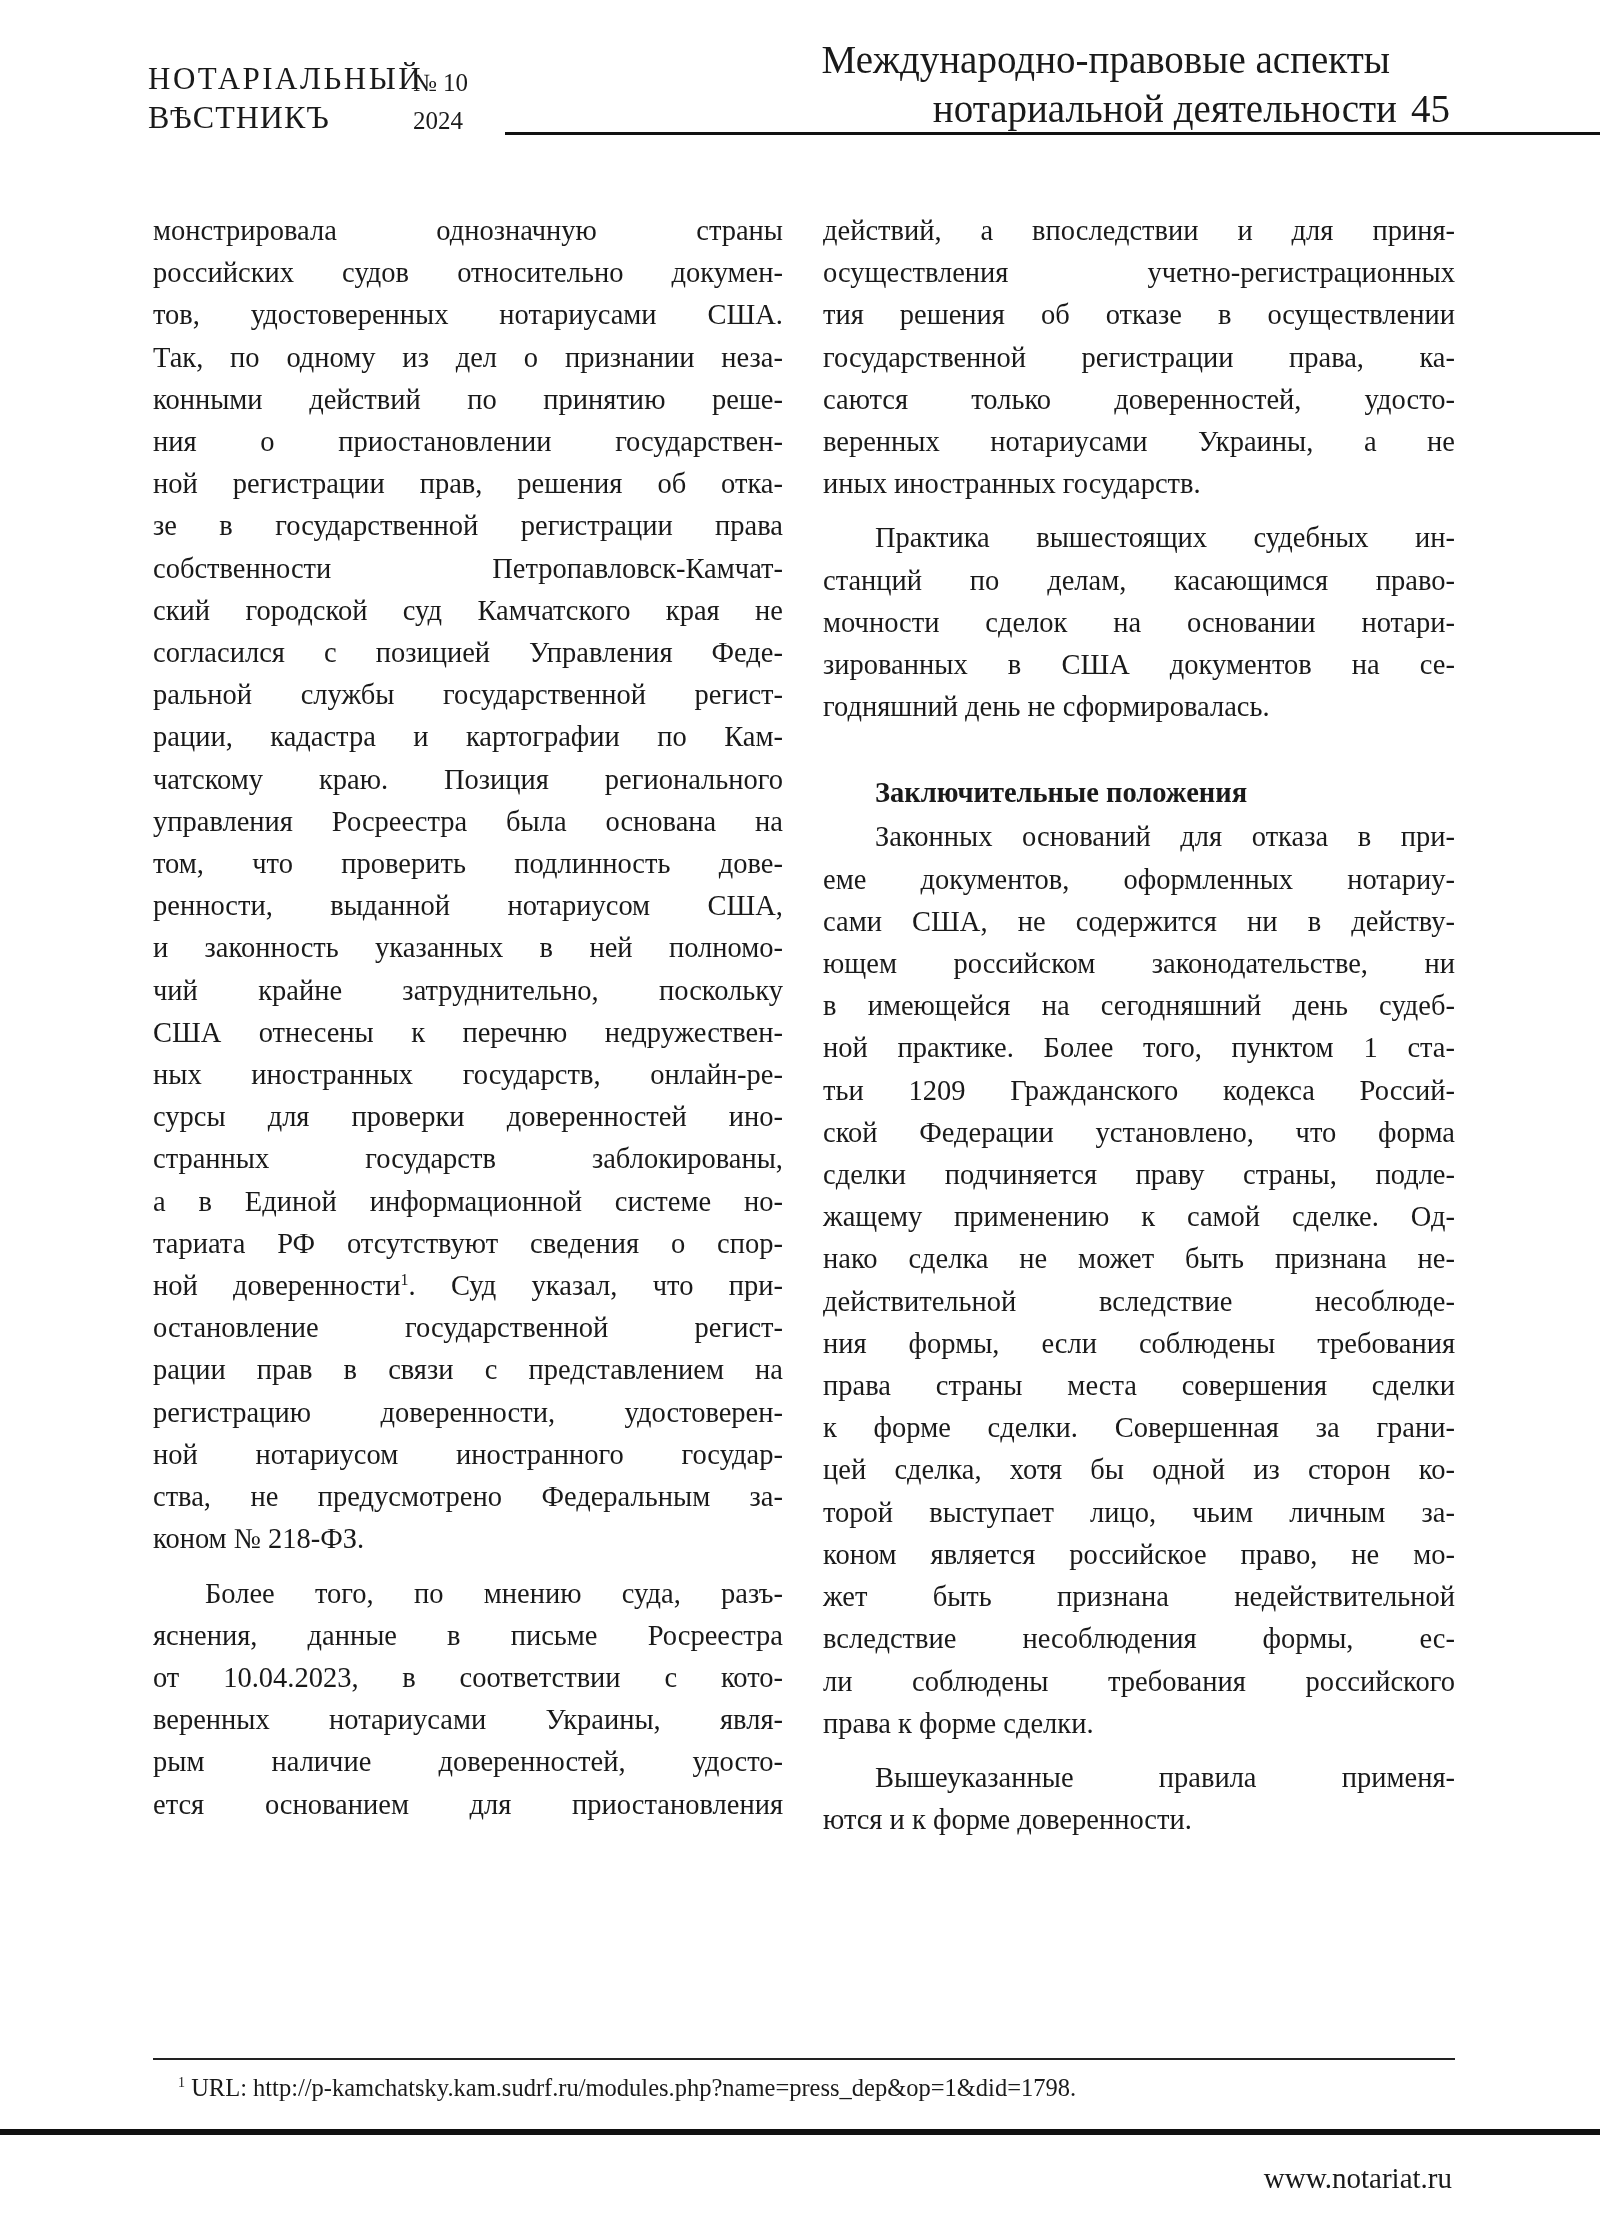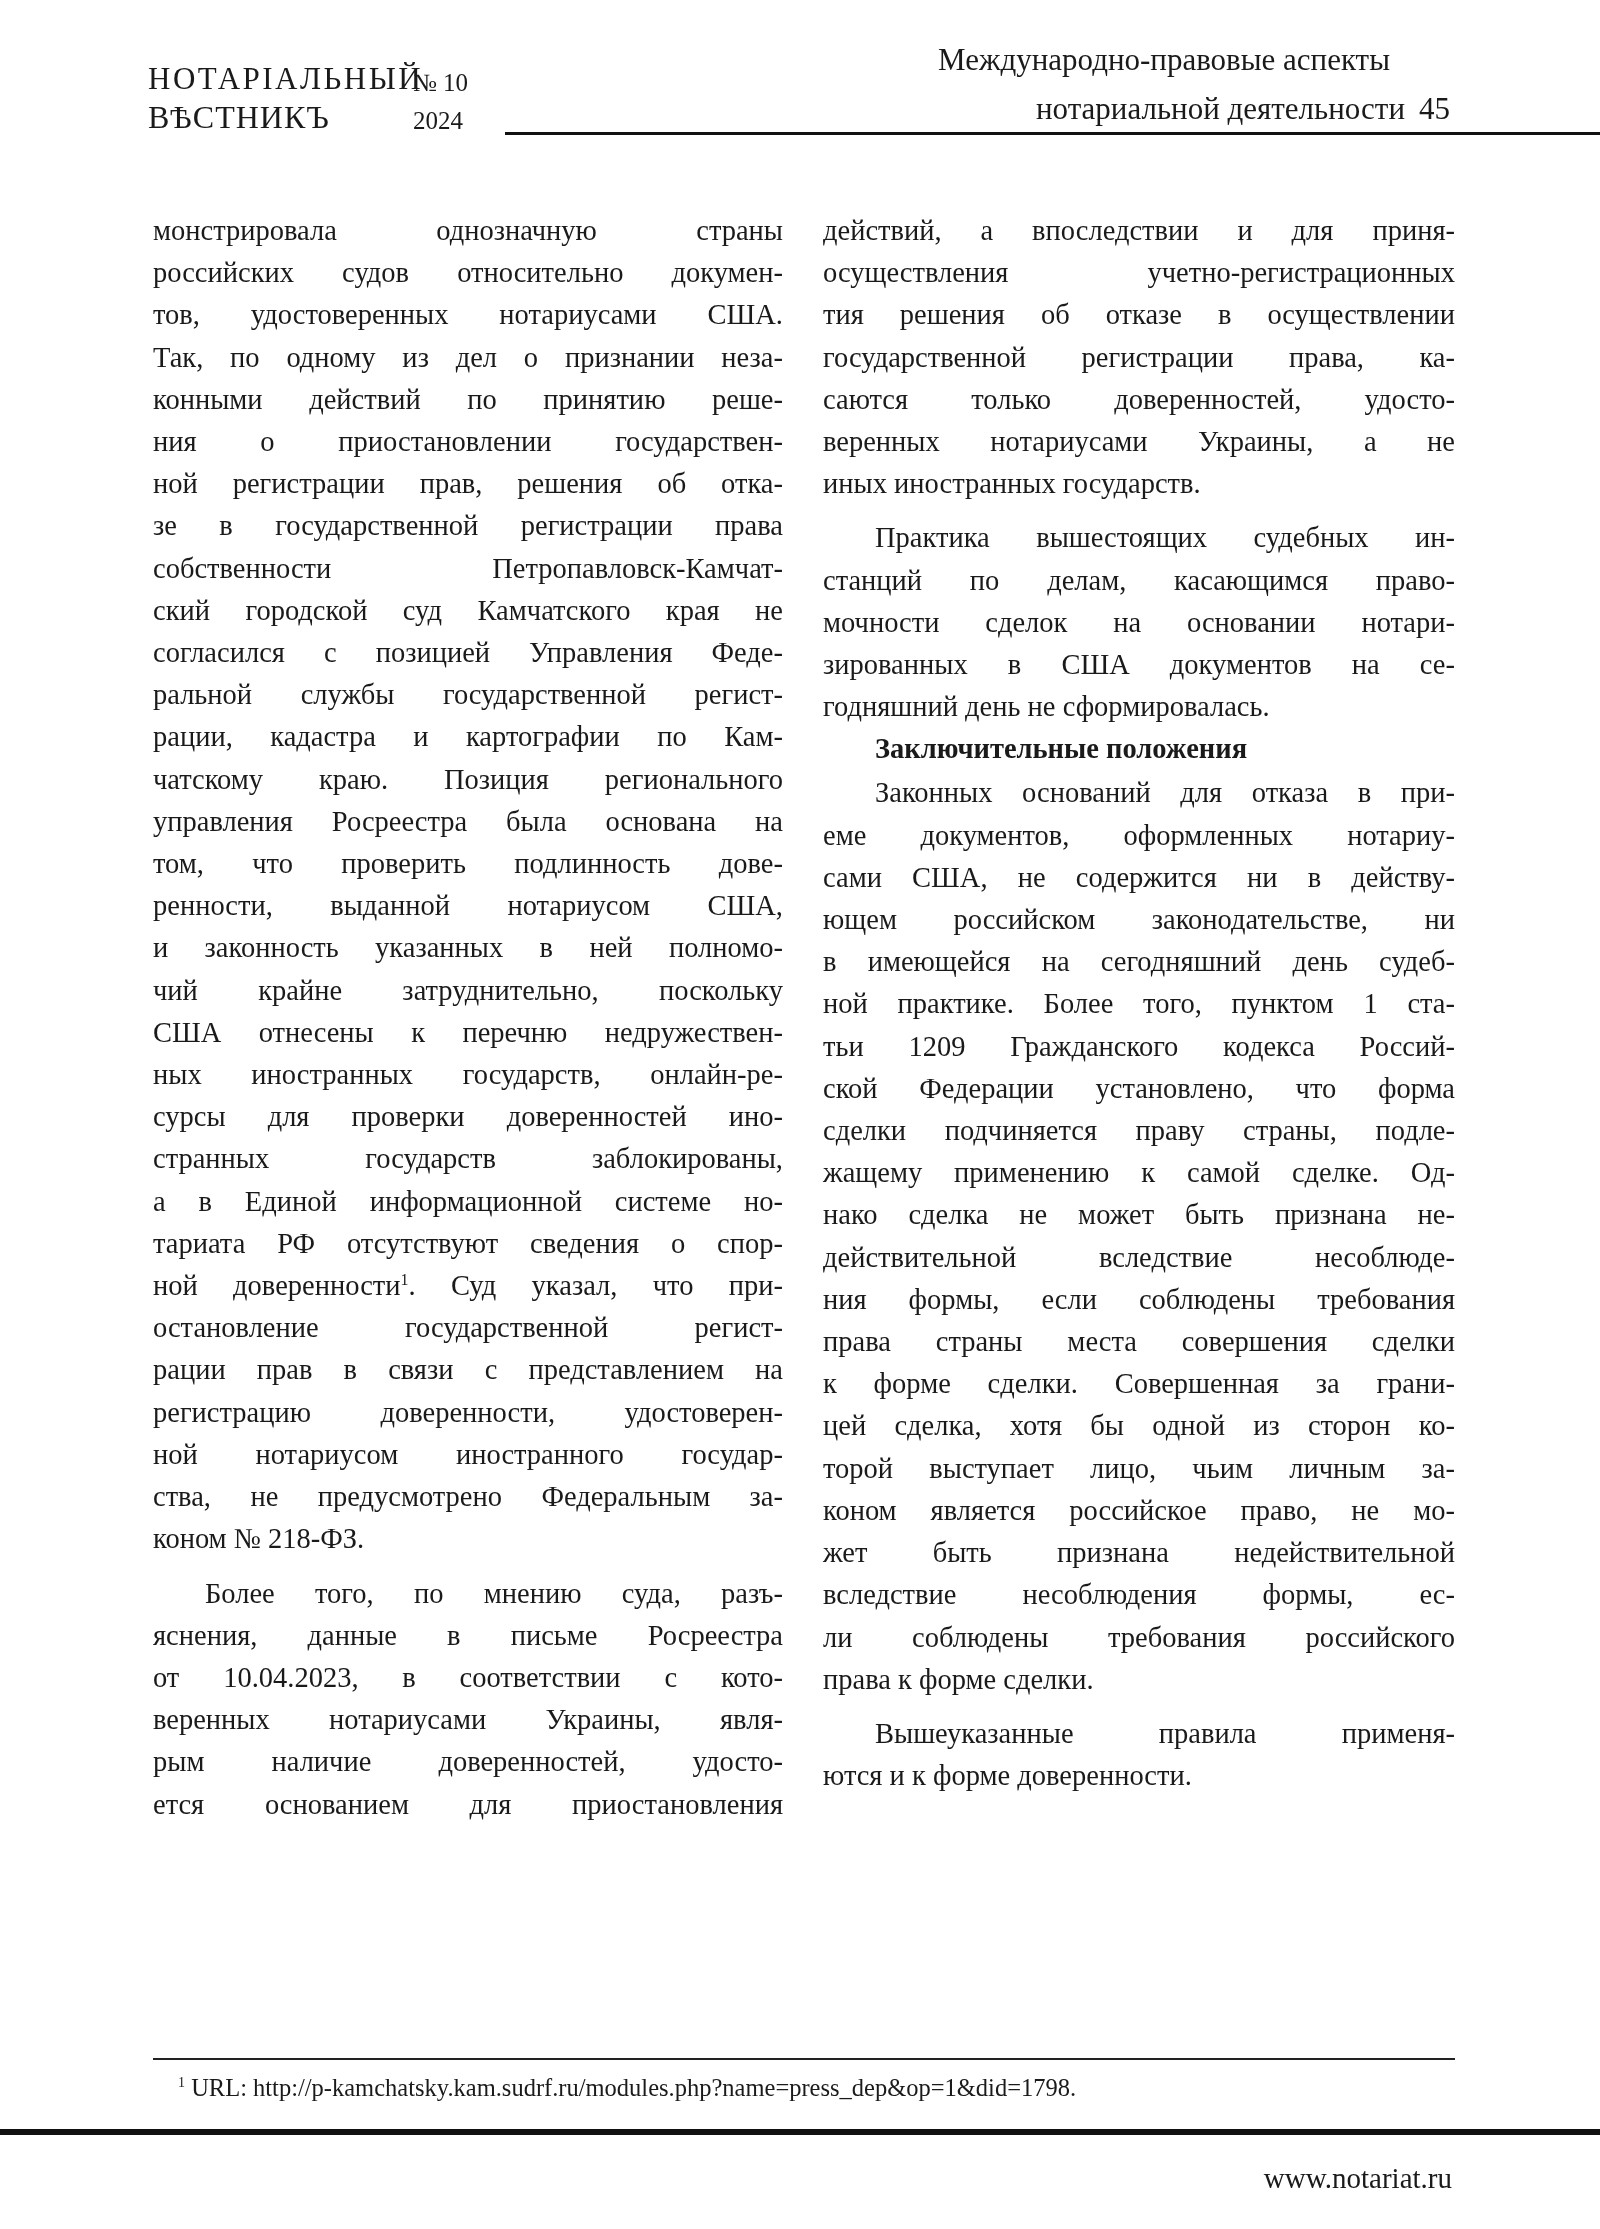--- a/index.html
+++ b/index.html
@@ -16,38 +16,38 @@
     position: absolute; left: 0; top: 30px; font-size: 32px; letter-spacing: 1px; line-height: 50px;
     white-space: nowrap;
   }
   .issue-no { position: absolute; left: 265px; top: 7px; font-size: 25px; line-height: 28px; white-space: nowrap; }
   .issue-year { position: absolute; left: 265px; top: 45px; font-size: 25px; line-height: 28px; white-space: nowrap; font-family: Liberation Serif, serif; }
 
   .header-rule { position: absolute; left: 505px; right: 0; top: 132px; height: 3px; background: #111; }
 
   .running-title {
     position: absolute; right: 150px; top: 40px; text-align: right;
-    font-size: 31px; line-height: 40px; white-space: nowrap;
+    font-size: 39px; line-height: 40px; white-space: nowrap;
   }
   .running-title .t1 { display: block; padding-right: 60px; }
   .running-title .t2 { display: block; margin-top: 9px; }
   .page-num { margin-left: 14px; }
 
   .col {
     position: absolute; top: 210px; width: 630px;
     font-size: 28.5px; line-height: 42.2px; text-align: justify;
   }
   .col-left { left: 153px; }
   .col-right { left: 823px; width: 632px; }
   .col p { margin: 0; }
   .col p.gap { margin-top: 12px; }
   .line { display: block; text-align: justify; text-align-last: justify; white-space: nowrap; }
   .line.last { text-align-last: left; }
   .section-heading {
-    font-weight: bold; margin-bottom: 2px; padding-left: 52px;
+    font-weight: bold; margin-top: 44px; margin-bottom: 2px; padding-left: 52px;
     font-size: 28.5px; line-height: 42px; text-align: left;
   }
   sup { font-size: 16px; line-height: 0; vertical-align: super; }
 
   .footnote-rule { position: absolute; left: 153px; width: 1302px; top: 2058px; height: 2px; background: #222; }
   .footnote { position: absolute; left: 178px; top: 2072px; font-size: 24.5px; line-height: 32px; white-space: nowrap; }
   .footnote sup { font-size: 14px; }
 
   .bottom-rule { position: absolute; left: 0; right: 0; top: 2129px; height: 6px; background: #111; }
   .footer-url {

